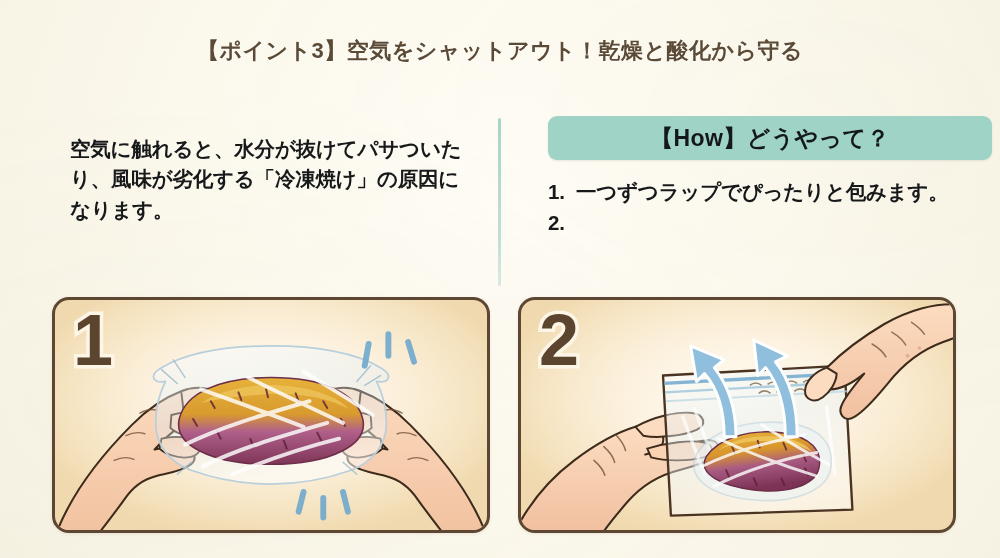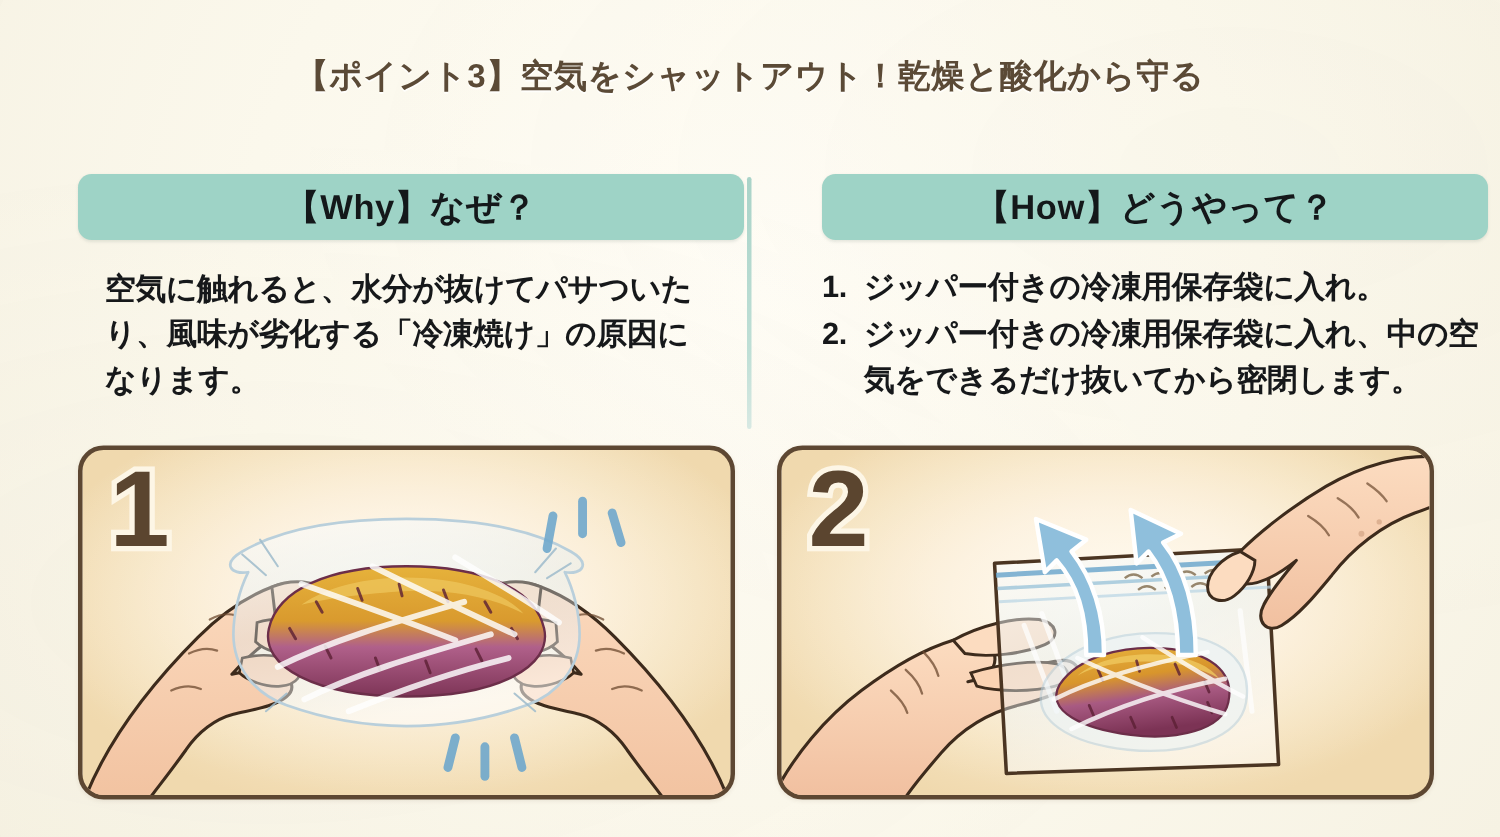--- a/index.html
+++ b/index.html
@@ -143,43 +143,39 @@
 </head>
 <body>
 
 <div id="stage">
 
   <div id="paper-grain"></div>
 
   <div id="title">【ポイント3】空気をシャットアウト！乾燥と酸化から守る</div>
 
   <div class="col" id="col-why">
-    <div class="head-bar">
-      <span class="head-bar-label">【Why】なぜ？</span>
-    </div>
     <div class="body-text">
       <p>空気に触れると、水分が抜けてパサついたり、風味が劣化する「冷凍焼け」の原因になります。</p>
     </div>
   </div>
 
   <div id="col-divider"></div>
 
   <div class="col" id="col-how">
     <div class="head-bar">
       <span class="head-bar-label">【How】どうやって？</span>
     </div>
     <div class="body-text">
       <ol class="steps">
         <li>
           <span class="step-num">1.</span>
-          <span>ジッパー付きの冷凍用保存袋に入れ。</span>
+          <span>一つずつラップでぴったりと包みます。</span>
         </li>
         <li>
           <span class="step-num">2.</span>
-          <span>ジッパー付きの冷凍用保存袋に入れ、中の空気をできるだけ抜いてから密閉します。</span>
         </li>
       </ol>
     </div>
   </div>
 
   <div class="panel" id="panel-1">
     <div class="panel-num">1</div>
     <div class="art">
       <svg viewBox="0 0 438 236" preserveAspectRatio="xMidYMid slice">
         <defs>

